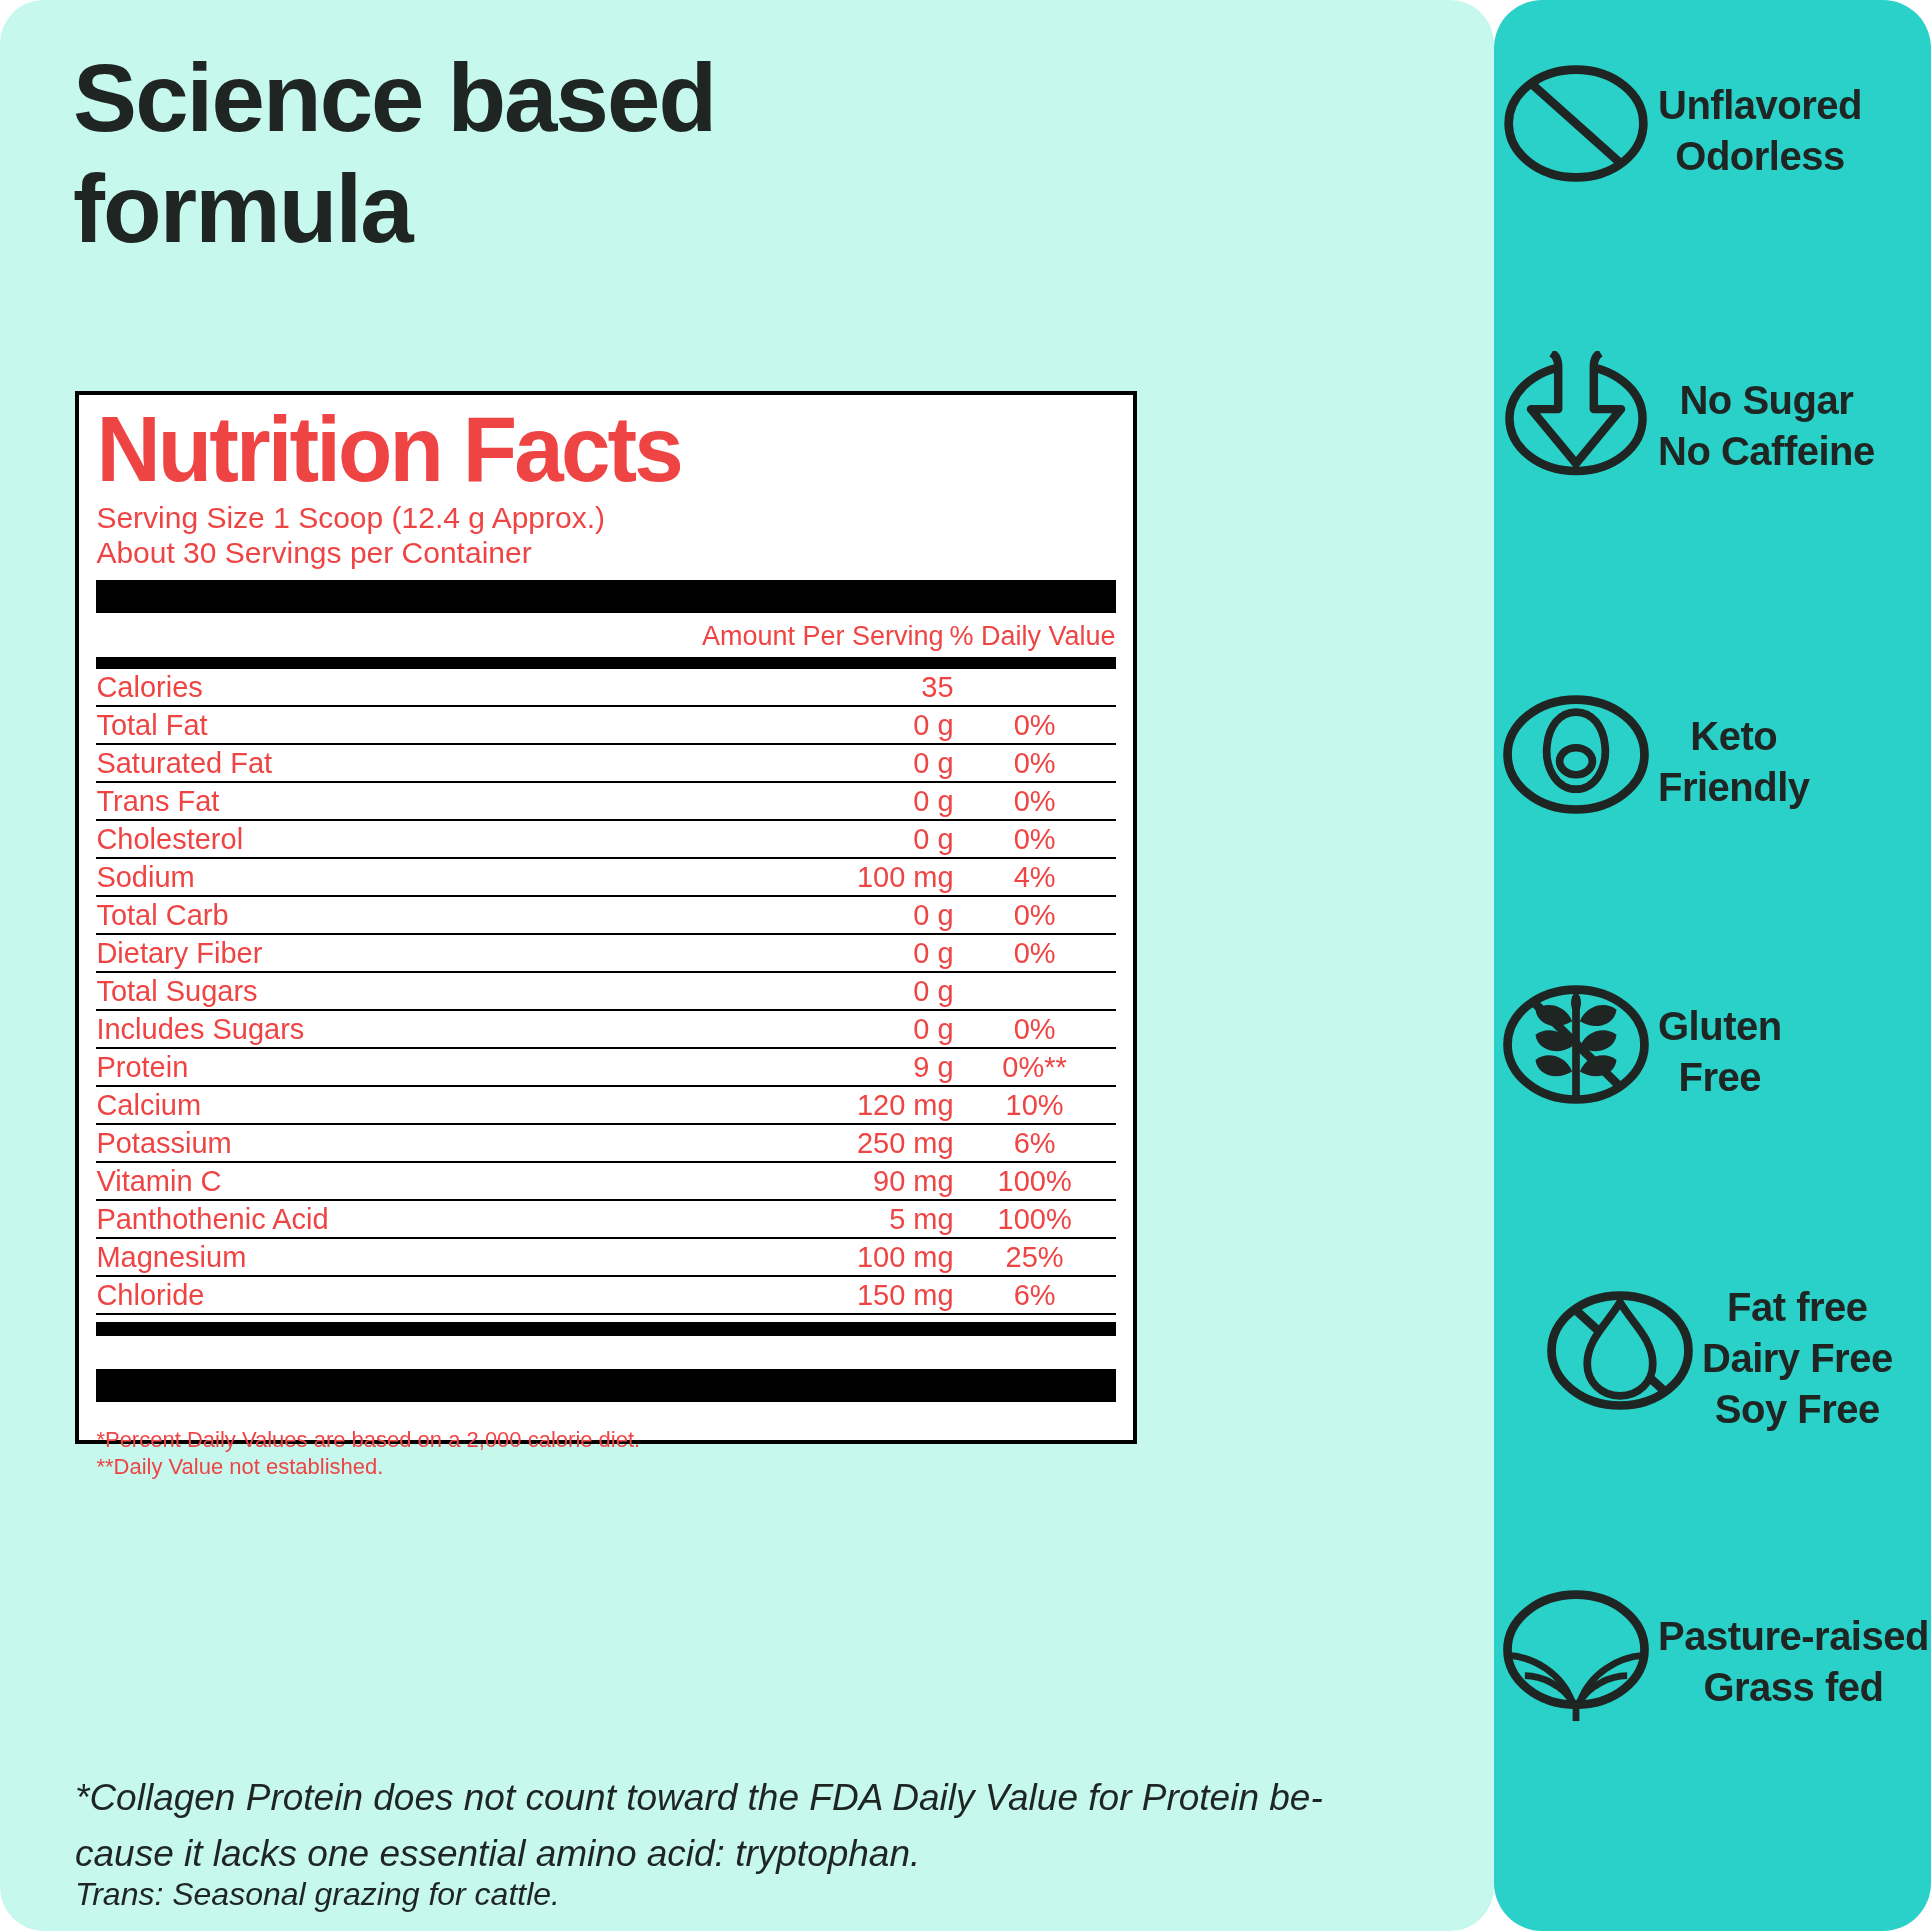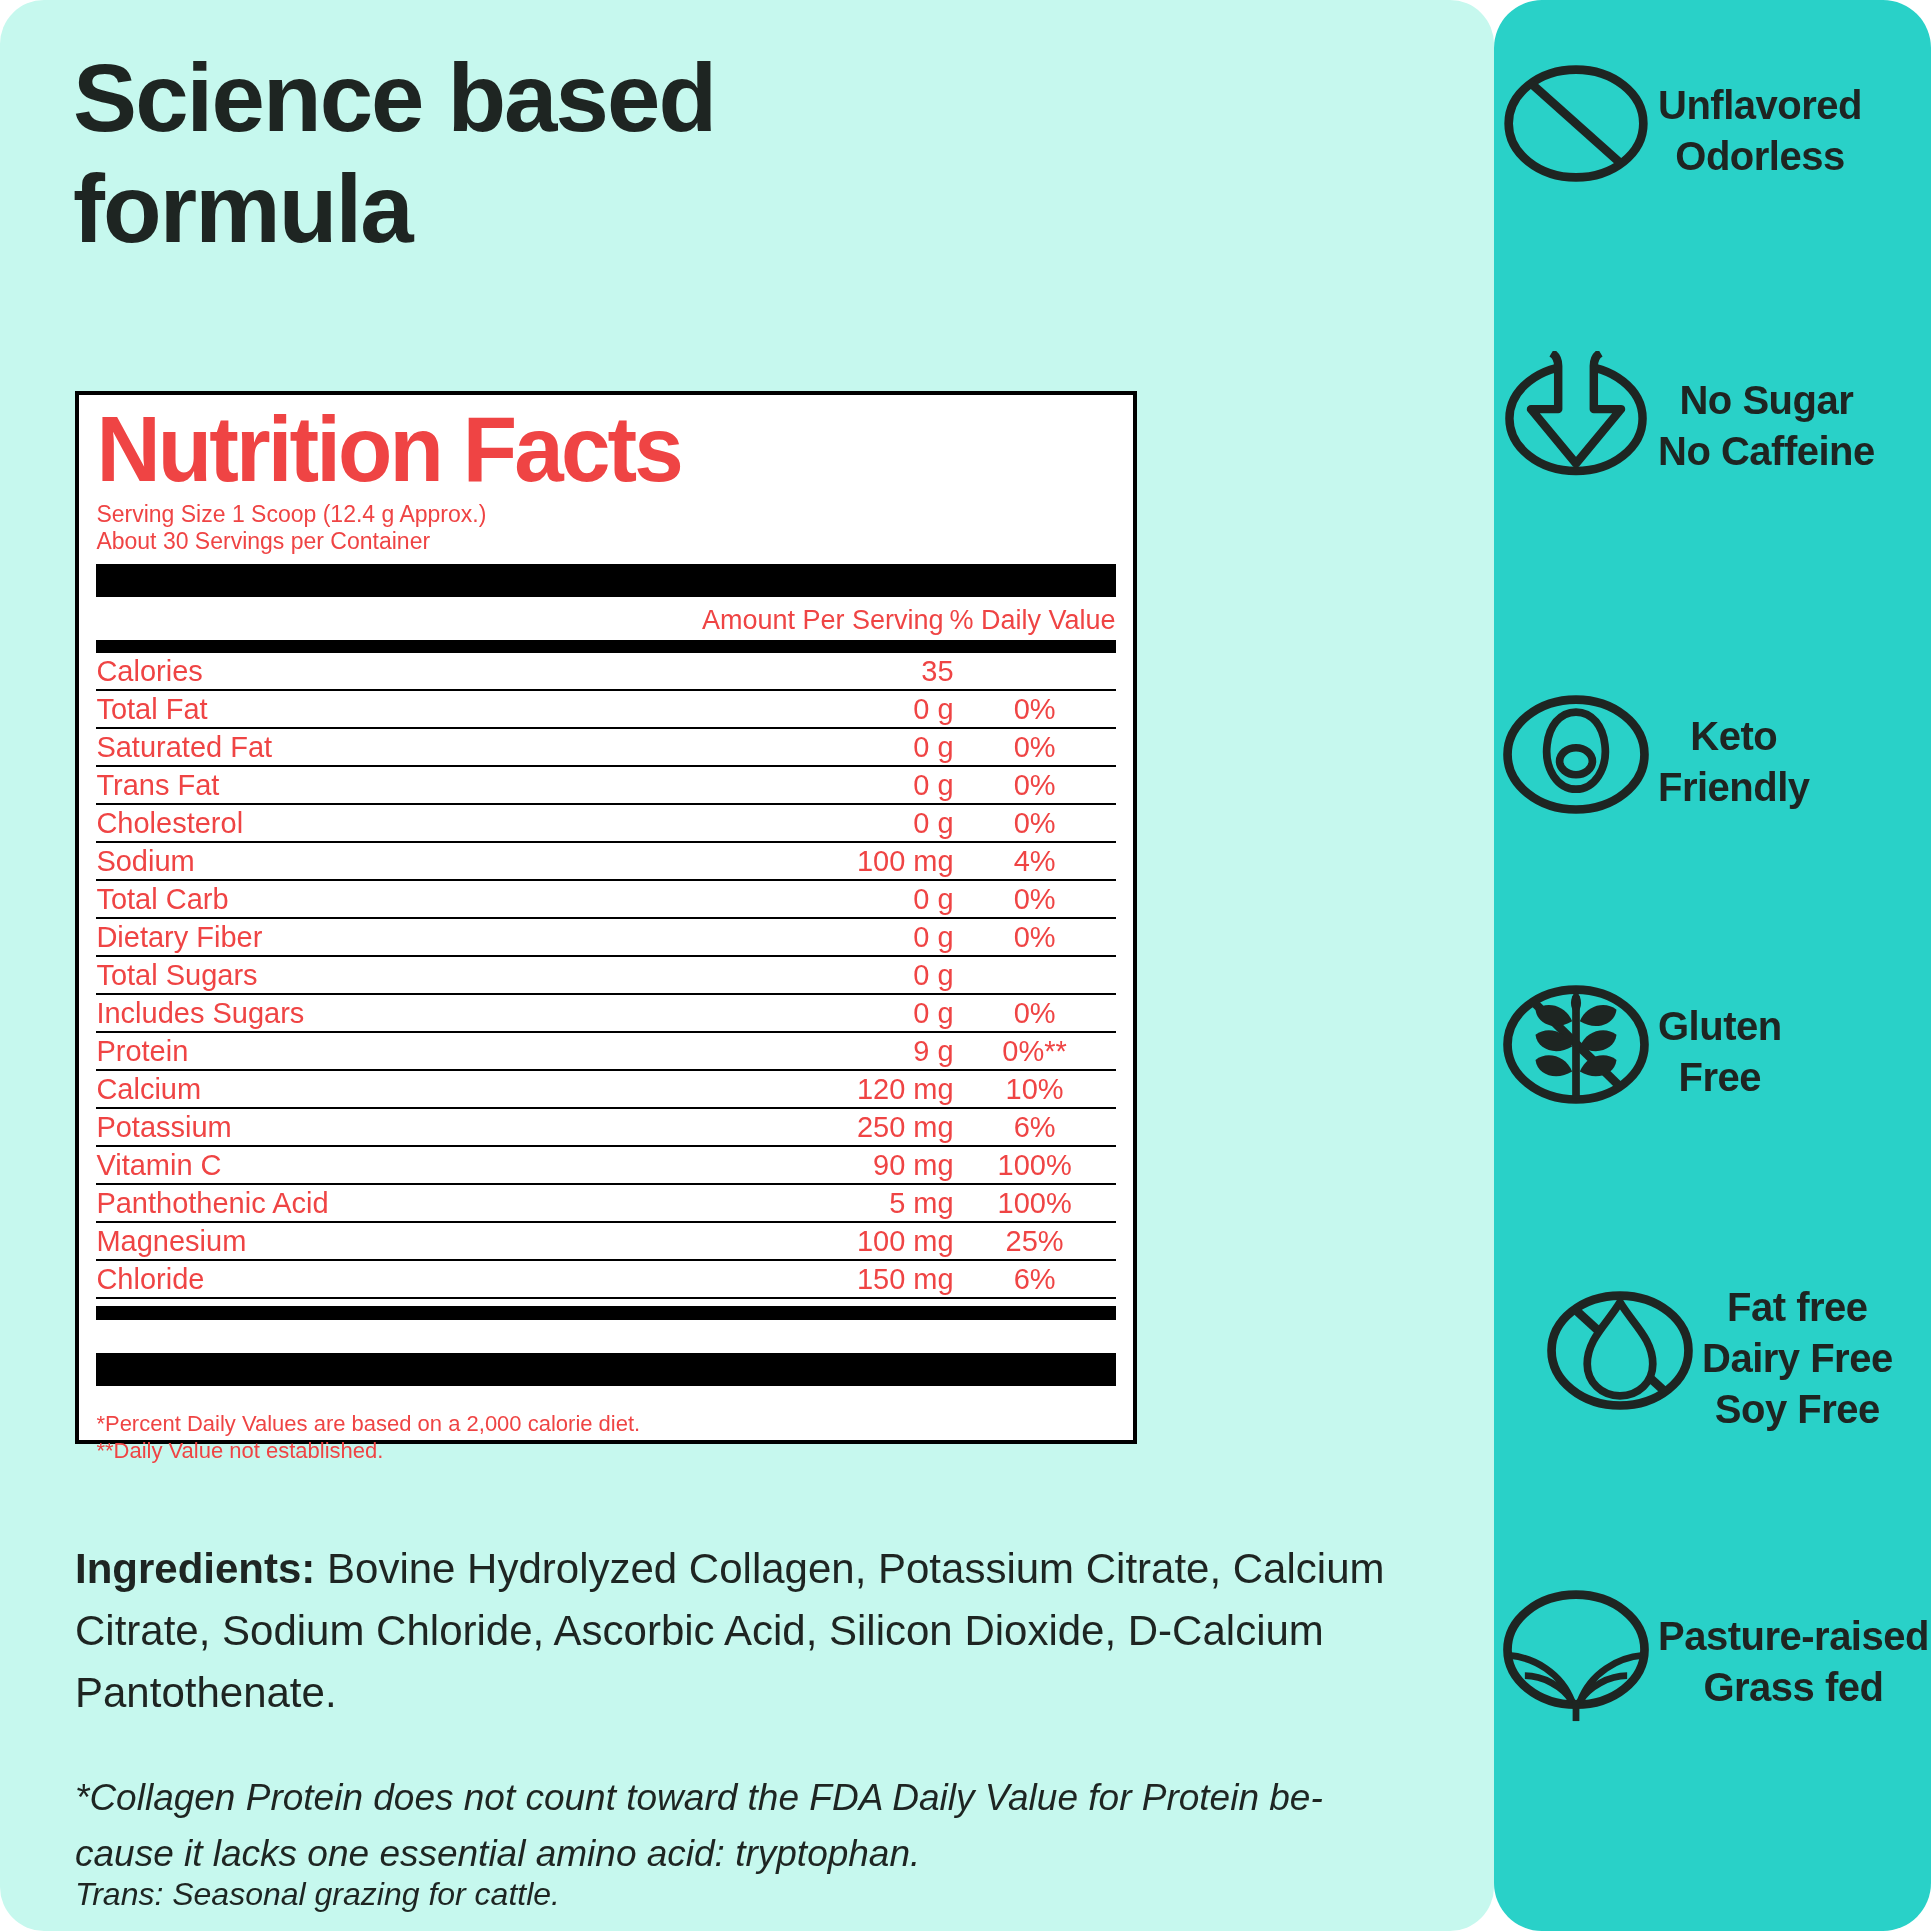--- a/index.html
+++ b/index.html
@@ -30,21 +30,21 @@
   
   .nf{
     position:absolute;left:75px;top:391px;width:1062px;height:1053px;
     background:#ffffff;border:4.8px solid #000;box-sizing:border-box;
     padding:7.7px 17.4px 0 17.4px;color:#ef4444;
   }
   .nf-title{
     font-size:89px;font-weight:bold;letter-spacing:-2.9px;line-height:1.0;
     transform:scaleY(1.04);transform-origin:left top;white-space:nowrap;
   }
-  .nf-serving{font-size:23px;line-height:1.15;margin-top:9.7px;}
+  .nf-serving{font-size:30px;line-height:1.15;margin-top:9.7px;}
   .nf-serving div{white-space:nowrap;}
   .nf-bar{background:#000;}
   .nf-bar.thick{height:33px;margin-top:9.7px;}
   .nf-bar.thin{height:12.6px;margin-top:4.8px;}
   .nf-colhead{
     display:flex;justify-content:flex-end;align-items:baseline;
     font-size:27px;margin-top:7.7px;height:31px;
   }
   .nf-colhead .col-amount{text-align:right;}
   .nf-colhead .col-dv{width:172px;text-align:right;}
@@ -203,23 +203,20 @@
 
     <div class="nf-bar close"></div>
     <div class="nf-bar bottom"></div>
 
     <div class="nf-footnotes">
       <div>*Percent Daily Values are based on a 2,000 calorie diet.</div>
       <div>**Daily Value not established.</div>
     </div>
   </div>
 
-  <div class="ingredients">
-    <b>Ingredients:</b><span> Bovine Hydrolyzed Collagen, Potassium Citrate, Calcium Citrate, Sodium Chloride, Ascorbic Acid, Silicon Dioxide, D-Calcium Pantothenate.</span>
-  </div>
 
   <div class="collagen-note">
     <div>*Collagen Protein does not count toward the FDA Daily Value for Protein be-</div>
     <div>cause it lacks one essential amino acid: tryptophan.</div>
   </div>
 
   <div class="grazing-note">Trans: Seasonal grazing for cattle.</div>
 
   <div class="teal-panel" style="background:transparent;">
 

